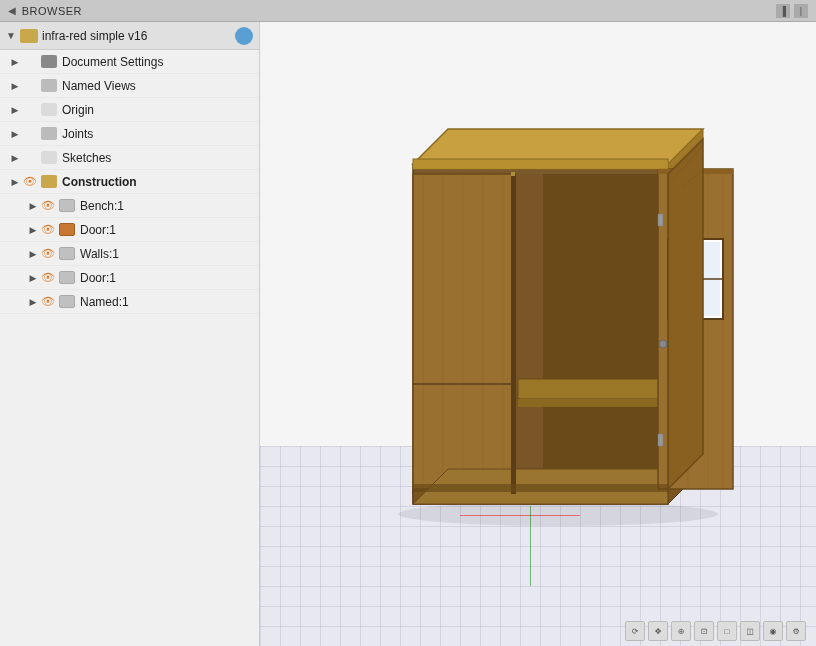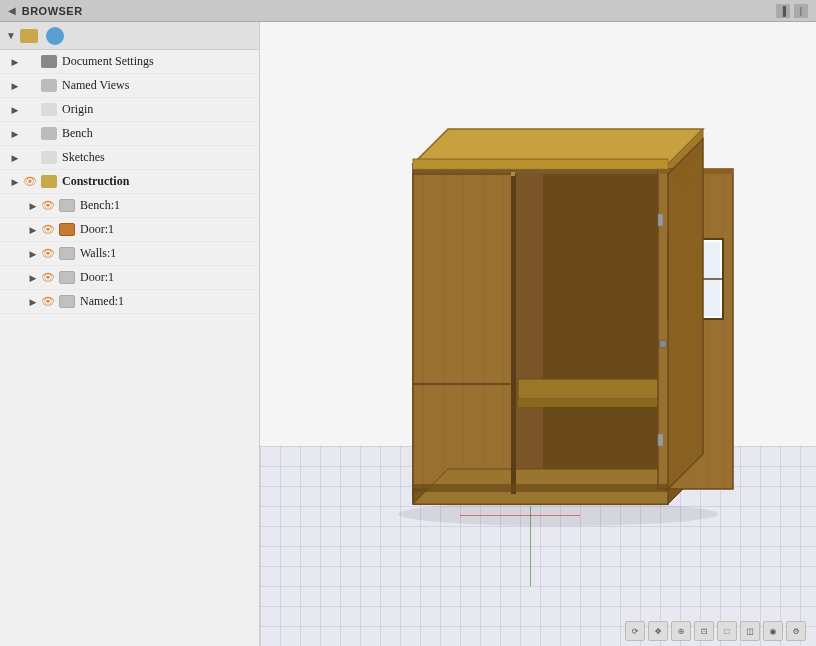--- a/index.html
+++ b/index.html
@@ -149,21 +149,20 @@
     }
     .icon-folder-gray { background: #bbb; }
     .icon-folder-brown { background: #c8a84b; }
     .icon-box-gray { background: #c0c0c0; border: 1px solid #aaa; }
     .icon-box-orange { background: #c87830; border: 1px solid #a06020; }
     .icon-gear { background: #888; }
 
     .tree-item .item-label {
       font-size: 12px;
       color: #222;
-      font-family: Liberation Serif, serif;
     }
     .tree-item.section-header .item-label {
       font-weight: 600;
     }
 
     
     .viewport {
       flex: 1;
       background: #f5f5f5;
       position: relative;
@@ -248,34 +247,35 @@
     
     .tree-list::-webkit-scrollbar { width: 6px; }
     .tree-list::-webkit-scrollbar-track { background: #f0f0f0; }
     .tree-list::-webkit-scrollbar-thumb { background: #ccc; border-radius: 3px; }
   </style>
 </head>
 <body>
 
 <div class="title-bar">
   <span style="font-size:10px;color:#555;margin-right:6px;cursor:pointer;">◀</span>
-  <span style="font-size:11px;font-weight:700;color:#333;letter-spacing:0.5px;">BROWSER</span>
+  <span style="font-size:11px;font-weight:400;color:#333;letter-spacing:0.5px;">BROWSER</span>
   <div class="title-bar-controls">
     <button class="title-bar-btn">▐</button>
     <button class="title-bar-btn">|</button>
   </div>
 </div>
 
 <div class="main-layout">
 
   <div class="sidebar">
 
     <div class="tree-root">
       <span class="expand-arrow">▼</span>
       <div class="folder-icon"></div>
+      <span class="root-label">infra-red simple v16</span>
       <div class="eye-icon-btn"></div>
     </div>
 
     <div class="tree-list" id="tree-list">
     <div class="tree-item">
           <div class="indent" style="width: 4px;"></div>
           <div class="expand-btn">▶</div>
           <div style="width: 19px;"></div>
           <div class="item-icon icon-gear"></div>
           <span class="item-label">Document Settings</span>
@@ -292,21 +292,21 @@
           <div class="expand-btn">▶</div>
           <div style="width: 19px;"></div>
           <div class="item-icon icon-folder-gray" style="opacity: 0.4;"></div>
           <span class="item-label">Origin</span>
         </div>
         <div class="tree-item">
           <div class="indent" style="width: 4px;"></div>
           <div class="expand-btn">▶</div>
           <div style="width: 19px;"></div>
           <div class="item-icon icon-folder-gray"></div>
-          <span class="item-label">Bench</span>
+          <span class="item-label">Joints</span>
         </div>
         <div class="tree-item">
           <div class="indent" style="width: 4px;"></div>
           <div class="expand-btn">▶</div>
           <div style="width: 19px;"></div>
           <div class="item-icon icon-folder-gray" style="opacity: 0.4;"></div>
           <span class="item-label">Sketches</span>
         </div>
         <div class="tree-item section-header">
           <div class="indent" style="width: 4px;"></div>

